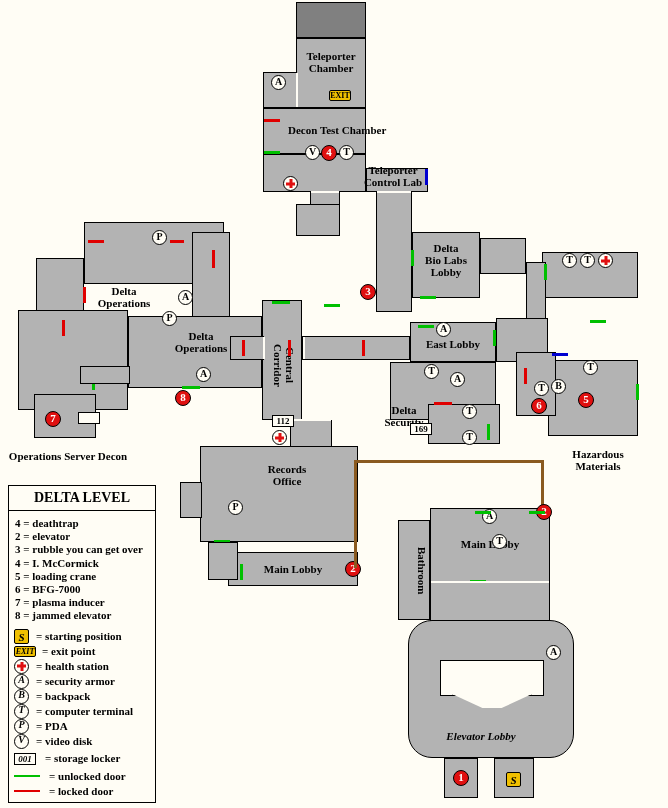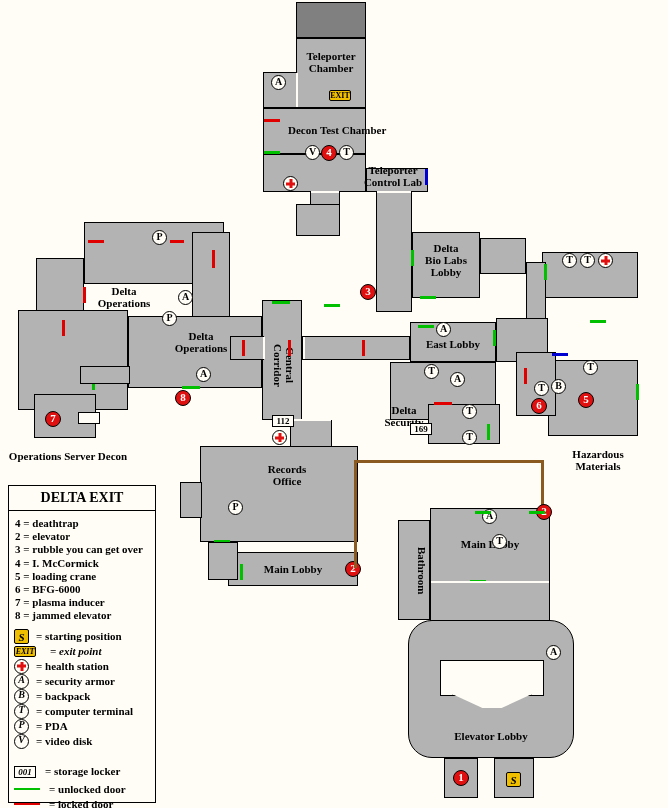--- a/index.html
+++ b/index.html
@@ -262,61 +262,61 @@
   <div class="room" style="left:398px;top:520px;width:32px;height:100px;"></div>
   <div class="lbl vert" style="left:404px;top:536px;width:24px;height:70px;">Bathroom</div>
 
   <div class="room" style="left:430px;top:582px;width:120px;height:40px;"></div>
   <div class="wht" style="left:431px;top:581px;width:118px;height:2px;"></div>
   <div class="door dgreen" style="left:470px;top:630px;width:16px;height:3px;"></div>
 
   <div class="room" style="left:408px;top:620px;width:166px;height:138px;border-radius:24px;"></div>
   <div class="wht" style="left:440px;top:660px;width:102px;height:34px;border:1px solid #000;"></div>
   <div class="wht" style="left:452px;top:694px;width:78px;height:14px;clip-path:polygon(0 0,100% 0,62% 100%,38% 100%);border-left:1px solid #000;border-right:1px solid #000;"></div>
-  <div class="lbl" style="left:428px;top:730px;width:126px;">Elevator Lobby</div>
+  <div class="lbl" style="left:418px;top:730px;width:126px;font-style:italic;">Elevator Lobby</div>
   <div class="tok" style="left:546px;top:645px;">
       <span>A</span>
     </div>
 
   <div class="room" style="left:444px;top:758px;width:34px;height:40px;"></div>
   <div class="room" style="left:494px;top:758px;width:40px;height:40px;"></div>
   <div class="tok num" style="left:453px;top:770px;">
       <span>1</span>
     </div>
   <div class="tok start" style="left:506px;top:772px;">S</div>
 
 </div>
 
 <div id="legend">
-  <div class="title">DELTA EXIT</div>
+  <div class="title">DELTA LEVEL</div>
   <div class="hr" style="margin:4px 0 2px 0;"></div>
   <ul>
     <li>4 = deathtrap</li>
     <li>2 = elevator</li>
     <li>3 = rubble you can get over</li>
     <li>4 = I. McCormick</li>
     <li>5 = loading crane</li>
-    <li>6 = BFG-6000</li>
+    <li>6 = BFG-7000</li>
     <li>7 = plasma inducer</li>
     <li>8 = jammed elevator</li>
   </ul>
 
   <div style="height:6px;"></div>
 
   <div class="lgrow">
     <span class="lgicon">
         <i class="tok start">S</i>
       </span>
     <span>= starting position</span>
   </div>
   <div class="lgrow">
     <span class="lgicon">
         <i class="tok exit" style="top:2px;">EXIT</i>
       </span>
-    <span style="margin-left:14px;font-style:italic;">= exit point</span>
+    <span style="margin-left:6px;">= exit point</span>
   </div>
   <div class="lgrow">
     <span class="lgicon">
         <i class="tok health">
           <i class="health-glyph"></i>
         </i>
       </span>
     <span>= health station</span>
   </div>
   <div class="lgrow">
@@ -352,21 +352,21 @@
     <span>= PDA</span>
   </div>
   <div class="lgrow">
     <span class="lgicon">
         <i class="tok">
           <span>V</span>
         </i>
       </span>
     <span>= video disk</span>
   </div>
-  <div class="lgrow" style="margin-top:15px;">
+  <div class="lgrow" style="margin-top:2px;">
     <span class="lgicon" style="flex:0 0 24px;width:24px;">
         <i class="tok locker" style="top:2px;">001</i>
       </span>
     <span style="margin-left:2px;">= storage locker</span>
   </div>
 
   <div class="lgrow" style="margin-top:3px;">
     <span class="lgline" style="border-top-color:#00c000;"></span>
     <span>= unlocked door</span>
   </div>

